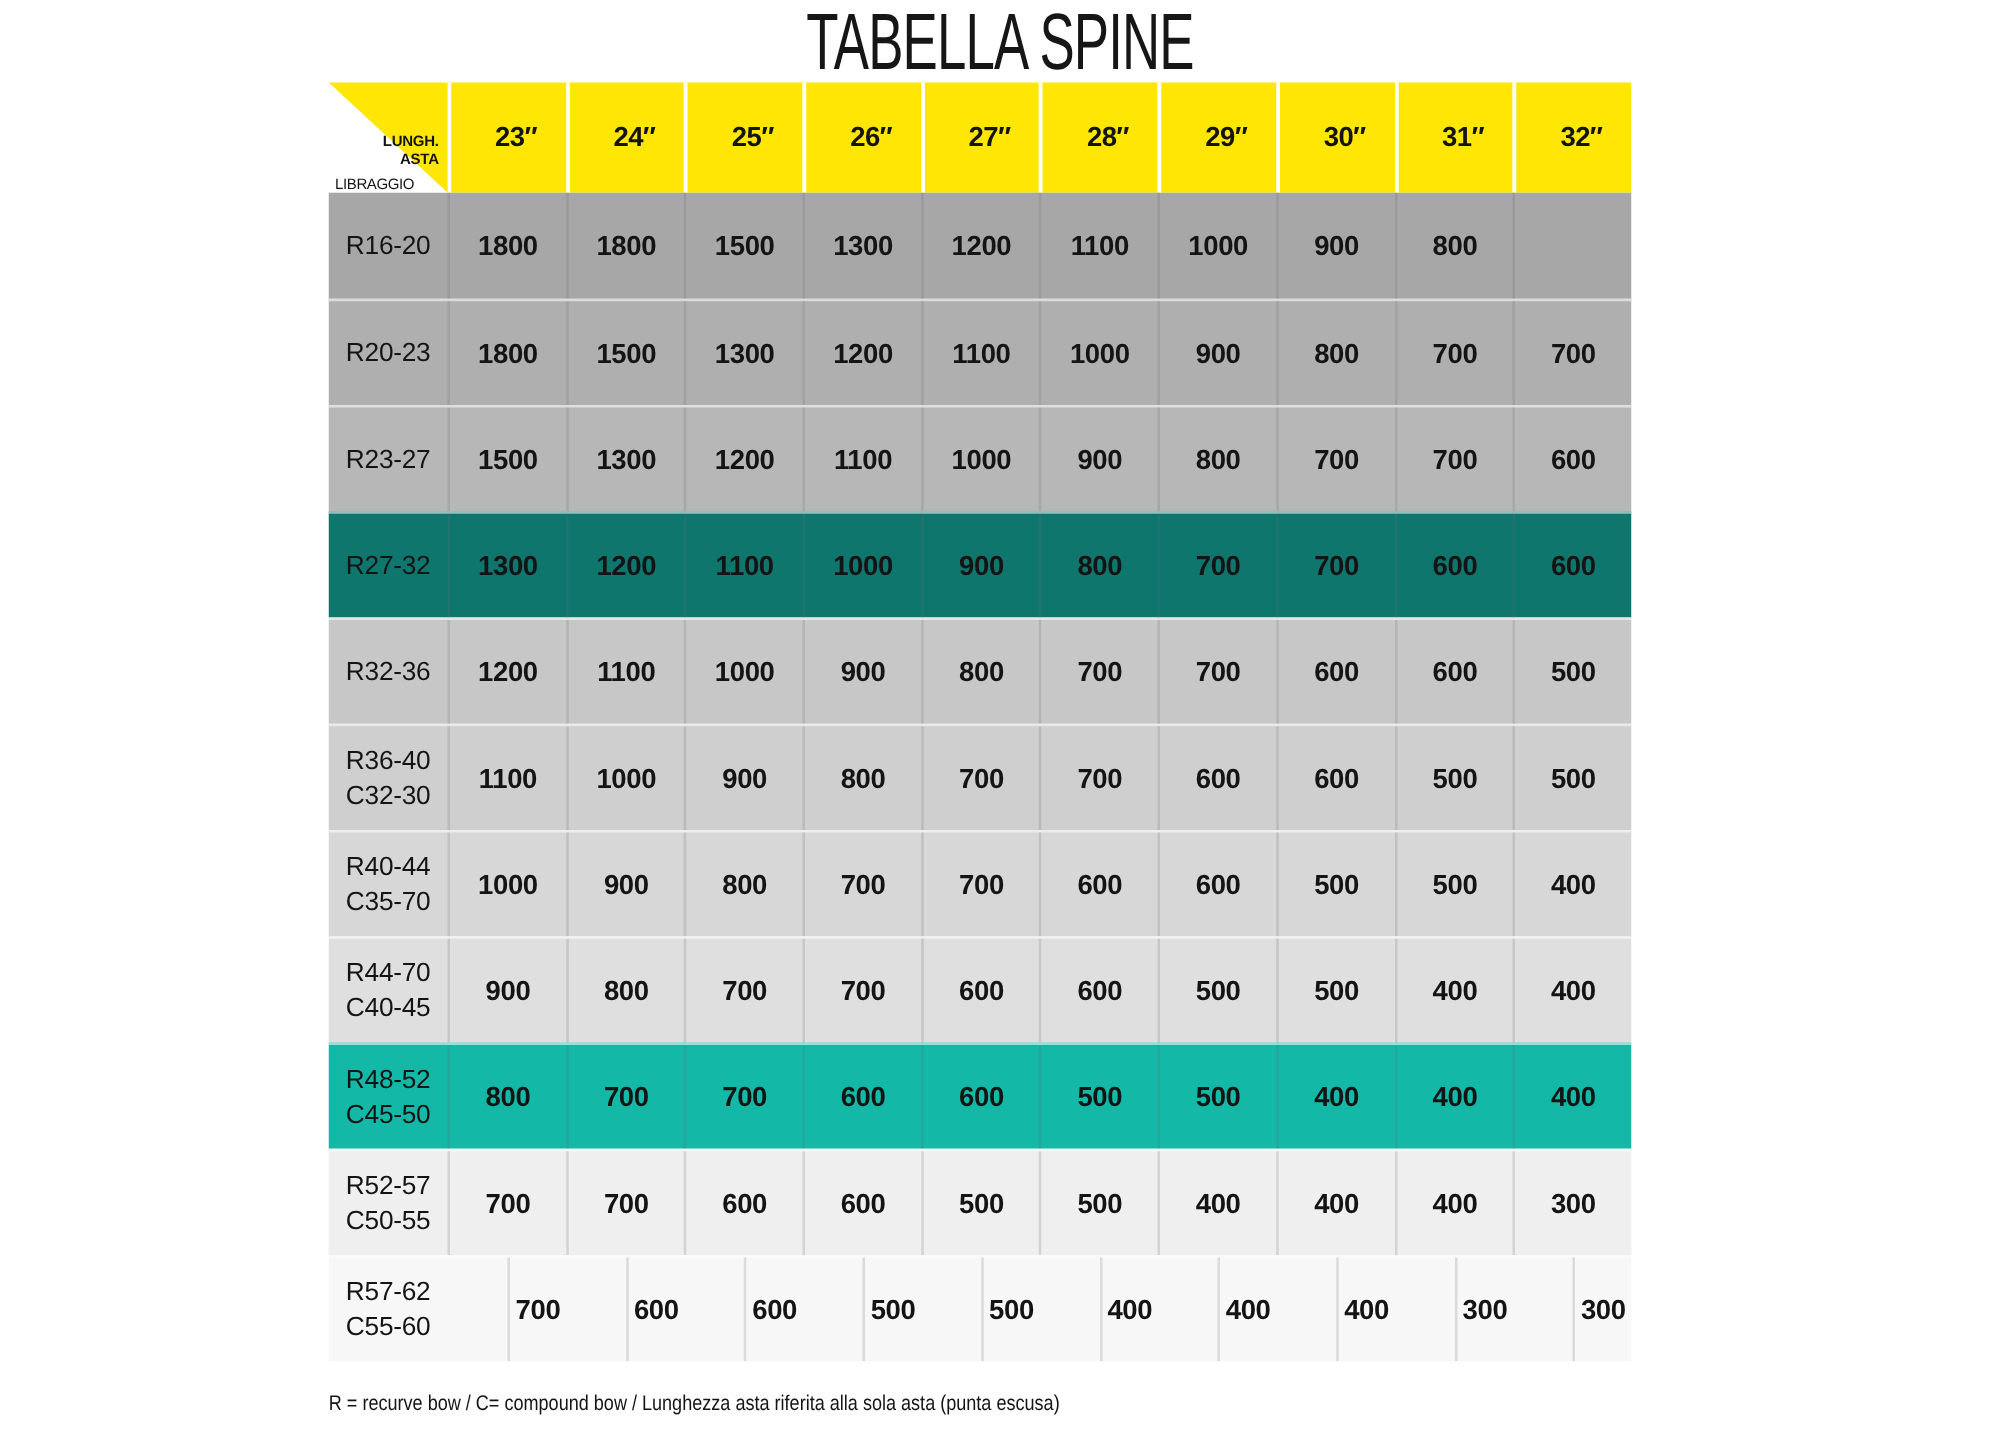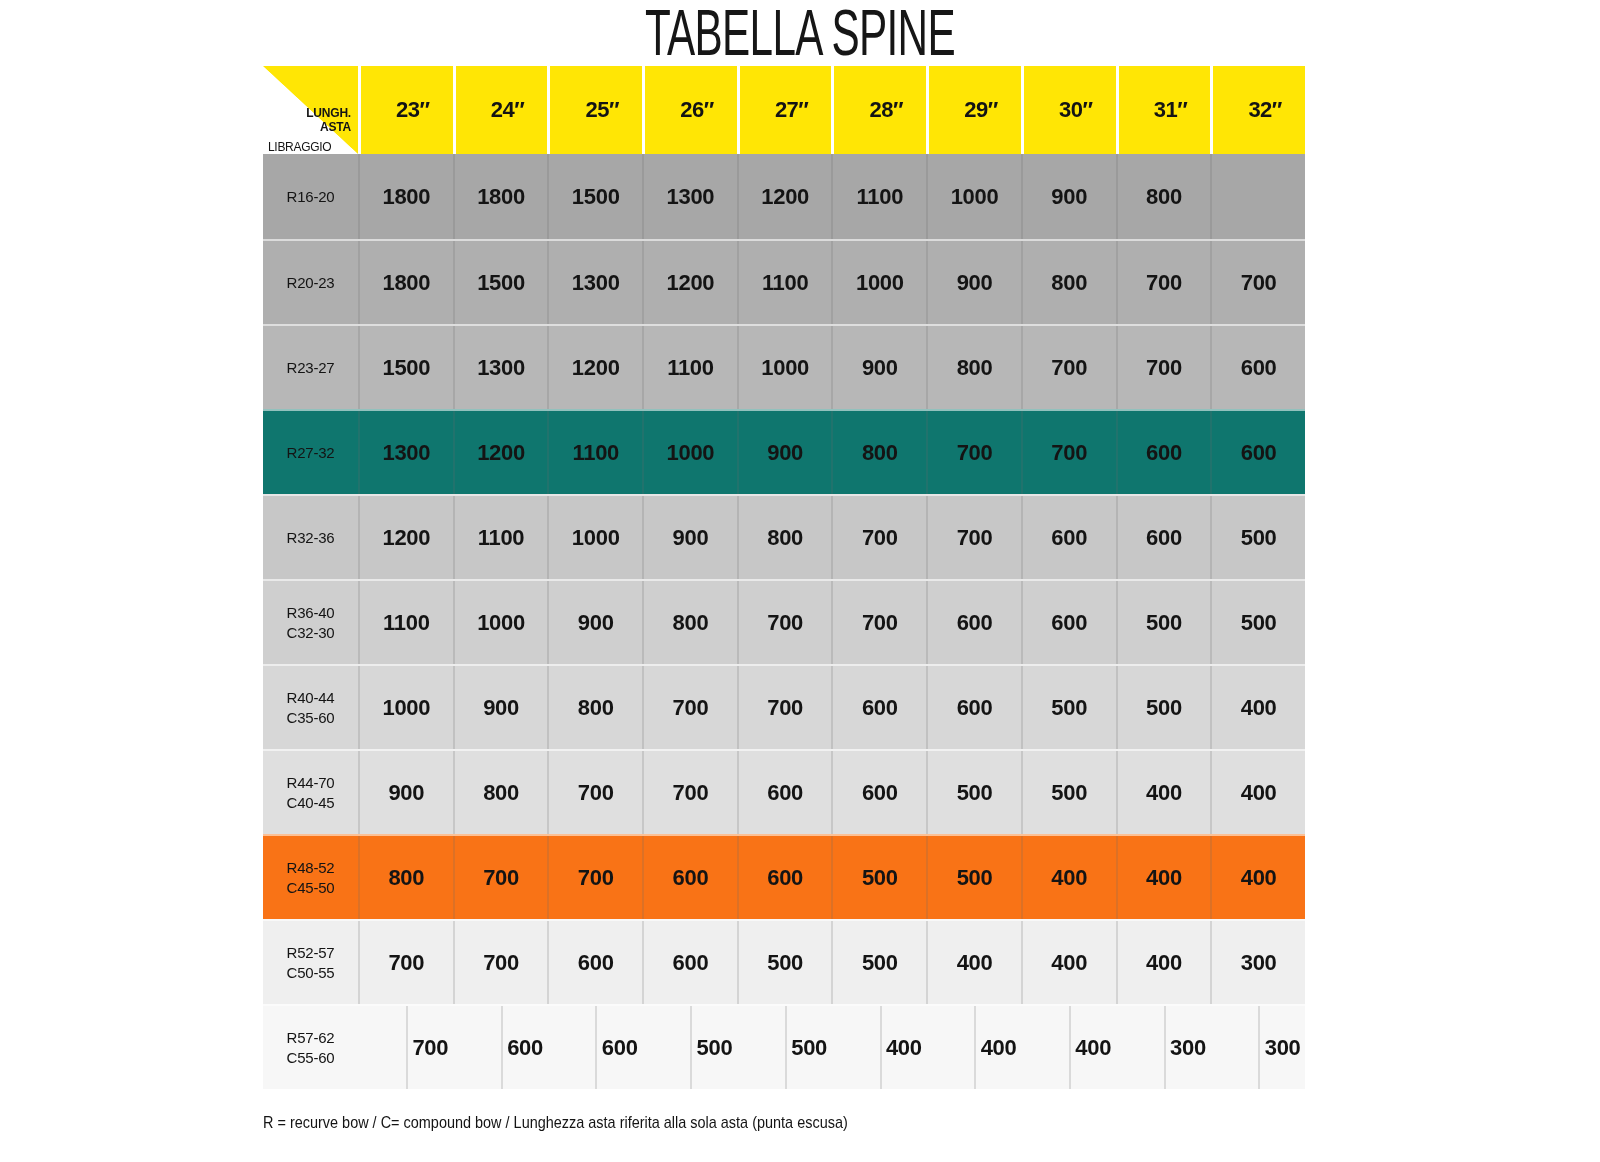--- a/index.html
+++ b/index.html
@@ -86,21 +86,21 @@
     align-items: center;
     justify-content: center;
     font-weight: bold;
     font-size: 22px;
     letter-spacing: -0.3px;
     border-left: 2px solid rgba(105,105,105,0.20);
   }
   .row-label {
     border-left: none;
     font-weight: normal;
-    font-size: 15px;
+    font-size: 21px;
     letter-spacing: -0.2px;
     flex-direction: column;
     line-height: 1.3;
   }
   .footnote {
     position: absolute;
     left: 263px;
     top: 1113px;
     font-size: 17px;
     white-space: nowrap;
@@ -222,21 +222,21 @@
           <div class="body-cell value-cell">700</div>
           <div class="body-cell value-cell">700</div>
           <div class="body-cell value-cell">600</div>
           <div class="body-cell value-cell">600</div>
           <div class="body-cell value-cell">500</div>
           <div class="body-cell value-cell">500</div>
         </div>
         <div class="body-row" style="background: rgb(215, 215, 215);">
           <div class="body-cell row-label">
             <div>R40-44</div>
-            <div>C35-60</div>
+            <div>C35-70</div>
           </div>
           <div class="body-cell value-cell">1000</div>
           <div class="body-cell value-cell">900</div>
           <div class="body-cell value-cell">800</div>
           <div class="body-cell value-cell">700</div>
           <div class="body-cell value-cell">700</div>
           <div class="body-cell value-cell">600</div>
           <div class="body-cell value-cell">600</div>
           <div class="body-cell value-cell">500</div>
           <div class="body-cell value-cell">500</div>
@@ -251,21 +251,21 @@
           <div class="body-cell value-cell">800</div>
           <div class="body-cell value-cell">700</div>
           <div class="body-cell value-cell">700</div>
           <div class="body-cell value-cell">600</div>
           <div class="body-cell value-cell">600</div>
           <div class="body-cell value-cell">500</div>
           <div class="body-cell value-cell">500</div>
           <div class="body-cell value-cell">400</div>
           <div class="body-cell value-cell">400</div>
         </div>
-        <div class="body-row" style="background: #f97316;">
+        <div class="body-row" style="background: #14b8a6;">
           <div class="body-cell row-label">
             <div>R48-52</div>
             <div>C45-50</div>
           </div>
           <div class="body-cell value-cell">800</div>
           <div class="body-cell value-cell">700</div>
           <div class="body-cell value-cell">700</div>
           <div class="body-cell value-cell">600</div>
           <div class="body-cell value-cell">600</div>
           <div class="body-cell value-cell">500</div>

